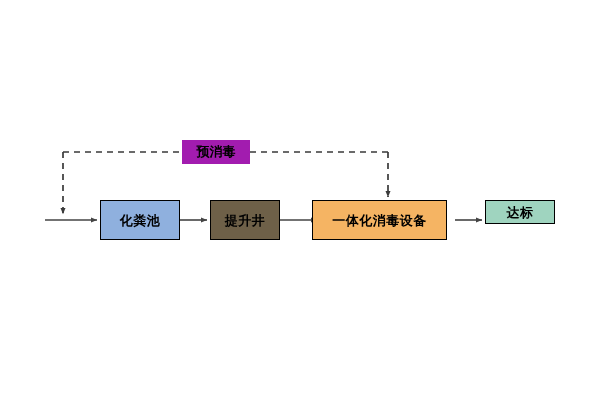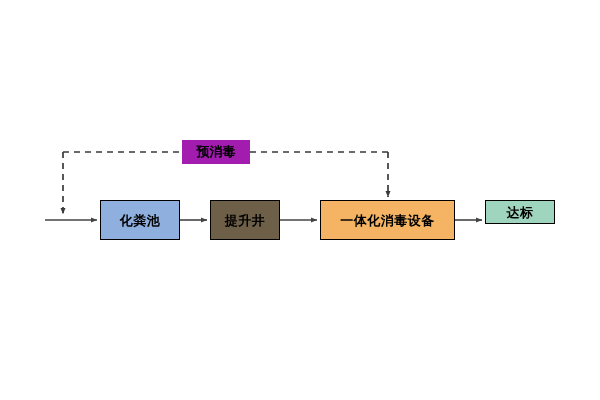--- a/index.html
+++ b/index.html
@@ -43,21 +43,21 @@
     left: 100px; top: 200px; width: 80px; height: 40px;
     background: #8FB0DE;
   }
   #node-tishengjing {
     left: 210px; top: 200px; width: 70px; height: 40px;
     background: #6E6048;
     align-items: center;
   }
   #node-tishengjing .node-label { color: #000000; }
   #node-shebei {
-    left: 320px; top: 200px; width: 135px; height: 40px;
+    left: 312px; top: 200px; width: 135px; height: 40px;
     background: #F5B463;
     align-items: center;
   }
   #node-dabiao {
     left: 485px; top: 200px; width: 70px; height: 24px;
     background: #9FD4BF;
   }
   #edge-label-pre-disinfect {
     position: absolute;
     left: 182px;

